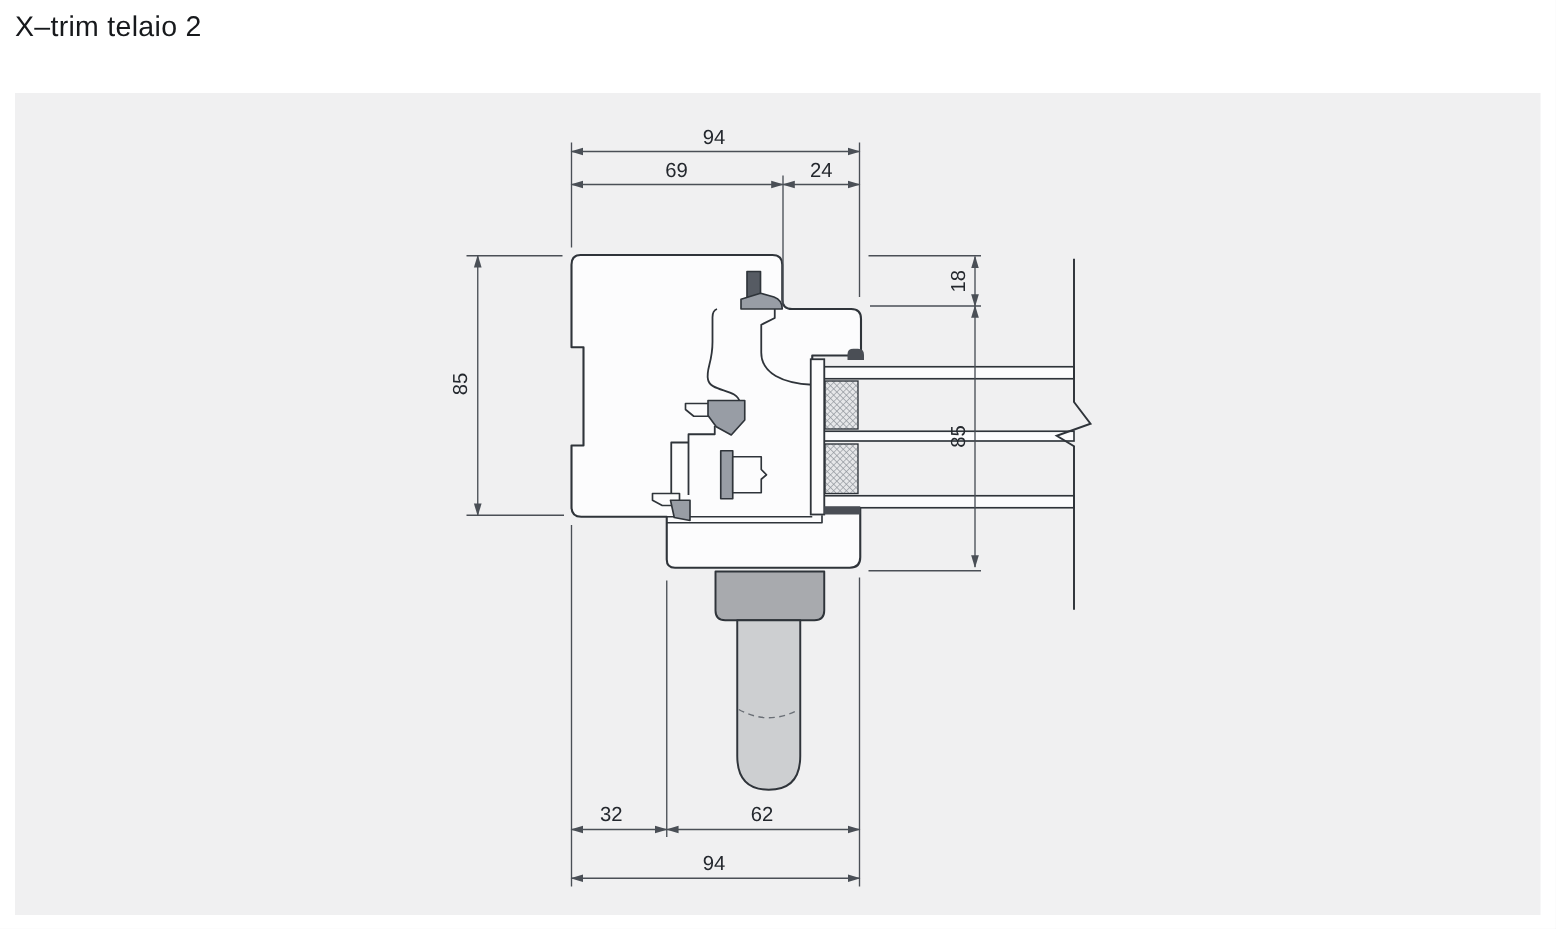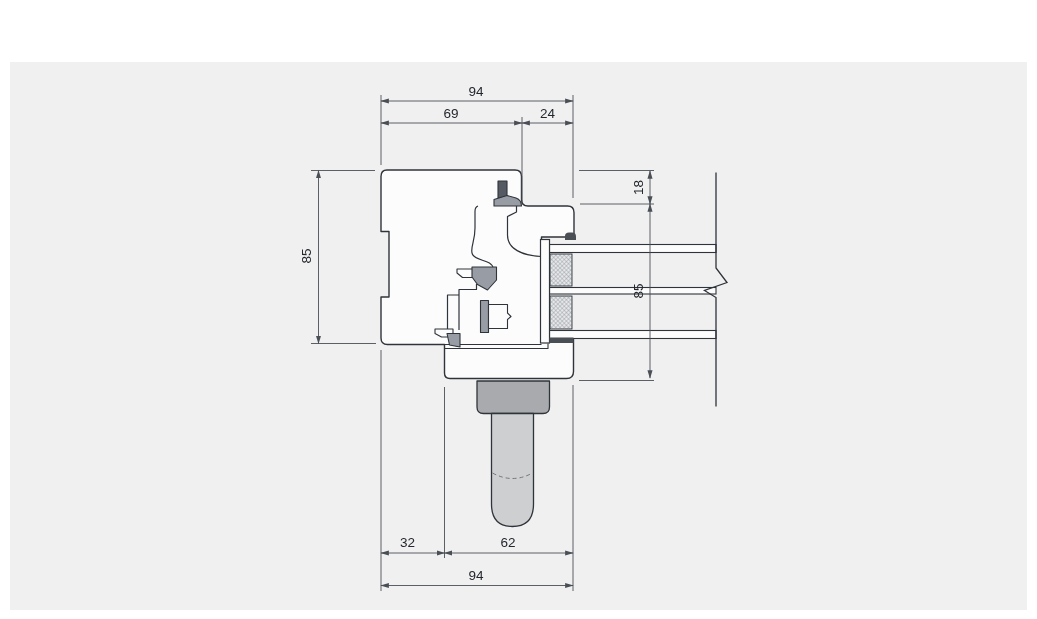--- a/index.html
+++ b/index.html
@@ -29,20 +29,21 @@
   }
   svg.cad{position:absolute;left:0;top:0;width:1037px;height:619px;}
   svg text{font-family:"Liberation Sans","DejaVu Sans",sans-serif;
     font-size:13.5px;fill:var(--text);}
 </style>
 </head>
 <body>
 
 <div class="page">
 
+  <h1 class="page-title">X–trim telaio 2</h1>
 
   <div class="drawing-panel"></div>
 
   <svg class="cad" viewBox="0 0 1037 619">
     <defs>
       <pattern id="hatch" width="3" height="3" patternUnits="userSpaceOnUse" patternTransform="rotate(45)">
         <rect width="3" height="3" fill="#e6e7e9"></rect>
         <path d="M0,0H3M0,0V3" stroke="#8d9299" stroke-width="0.8"></path>
       </pattern>
       <marker id="arr" viewBox="0 0 10 10" refX="9.2" refY="5" markerWidth="9.5" markerHeight="9.5" orient="auto-start-reverse">

